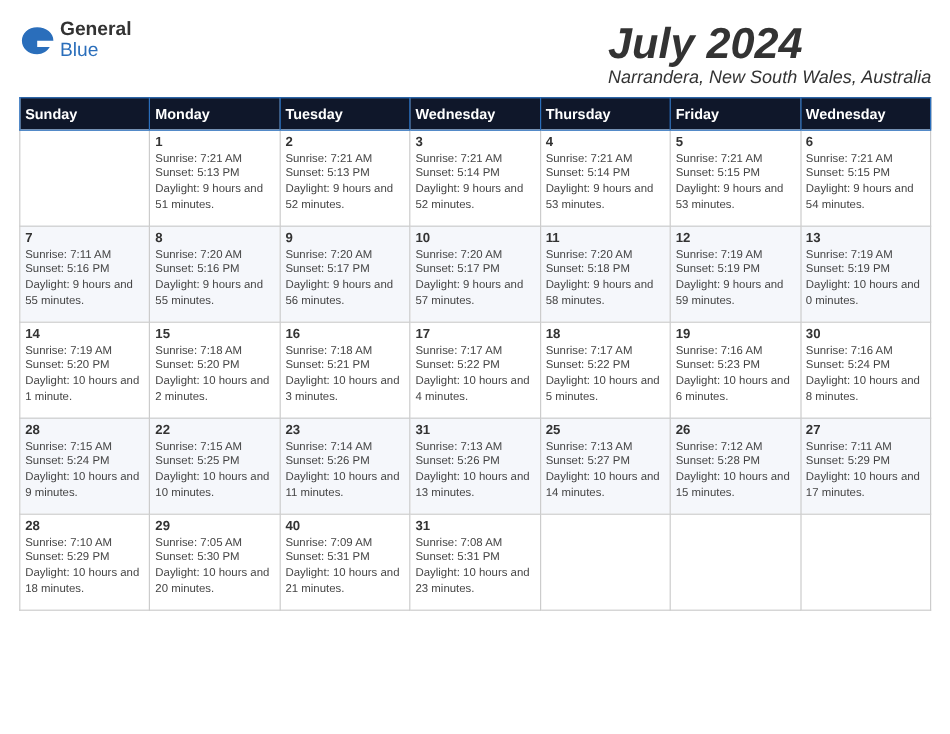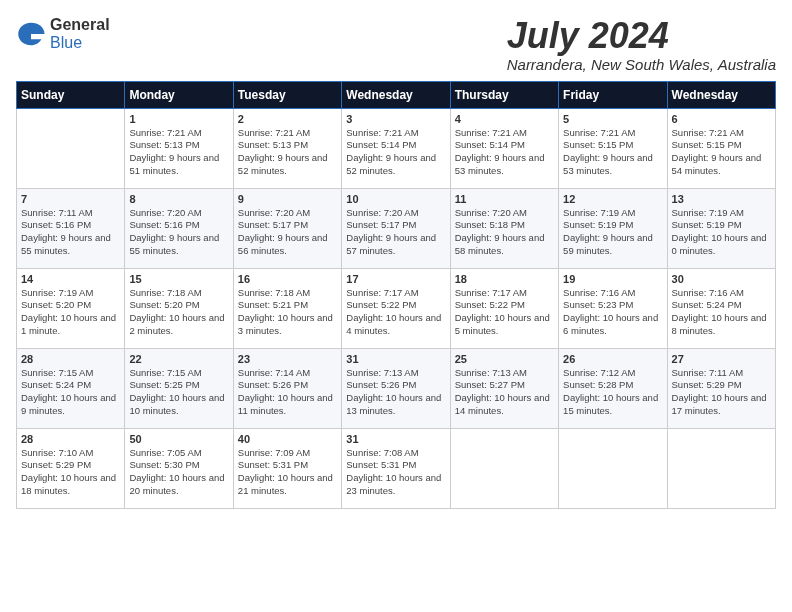--- a/index.html
+++ b/index.html
@@ -328,21 +328,21 @@
       </tr>
       <tr>
         <td>
           <span class="day-number">28</span>
           <div class="cell-content">Sunrise: 7:10 AM
 Sunset: 5:29 PM
 Daylight: 10 hours
 and 18 minutes.</div>
         </td>
         <td>
-          <span class="day-number">50</span>
+          <span class="day-number">29</span>
           <div class="cell-content">Sunrise: 7:05 AM
 Sunset: 5:30 PM
 Daylight: 10 hours
 and 20 minutes.</div>
         </td>
         <td>
           <span class="day-number">40</span>
           <div class="cell-content">Sunrise: 7:09 AM
 Sunset: 5:31 PM
 Daylight: 10 hours

